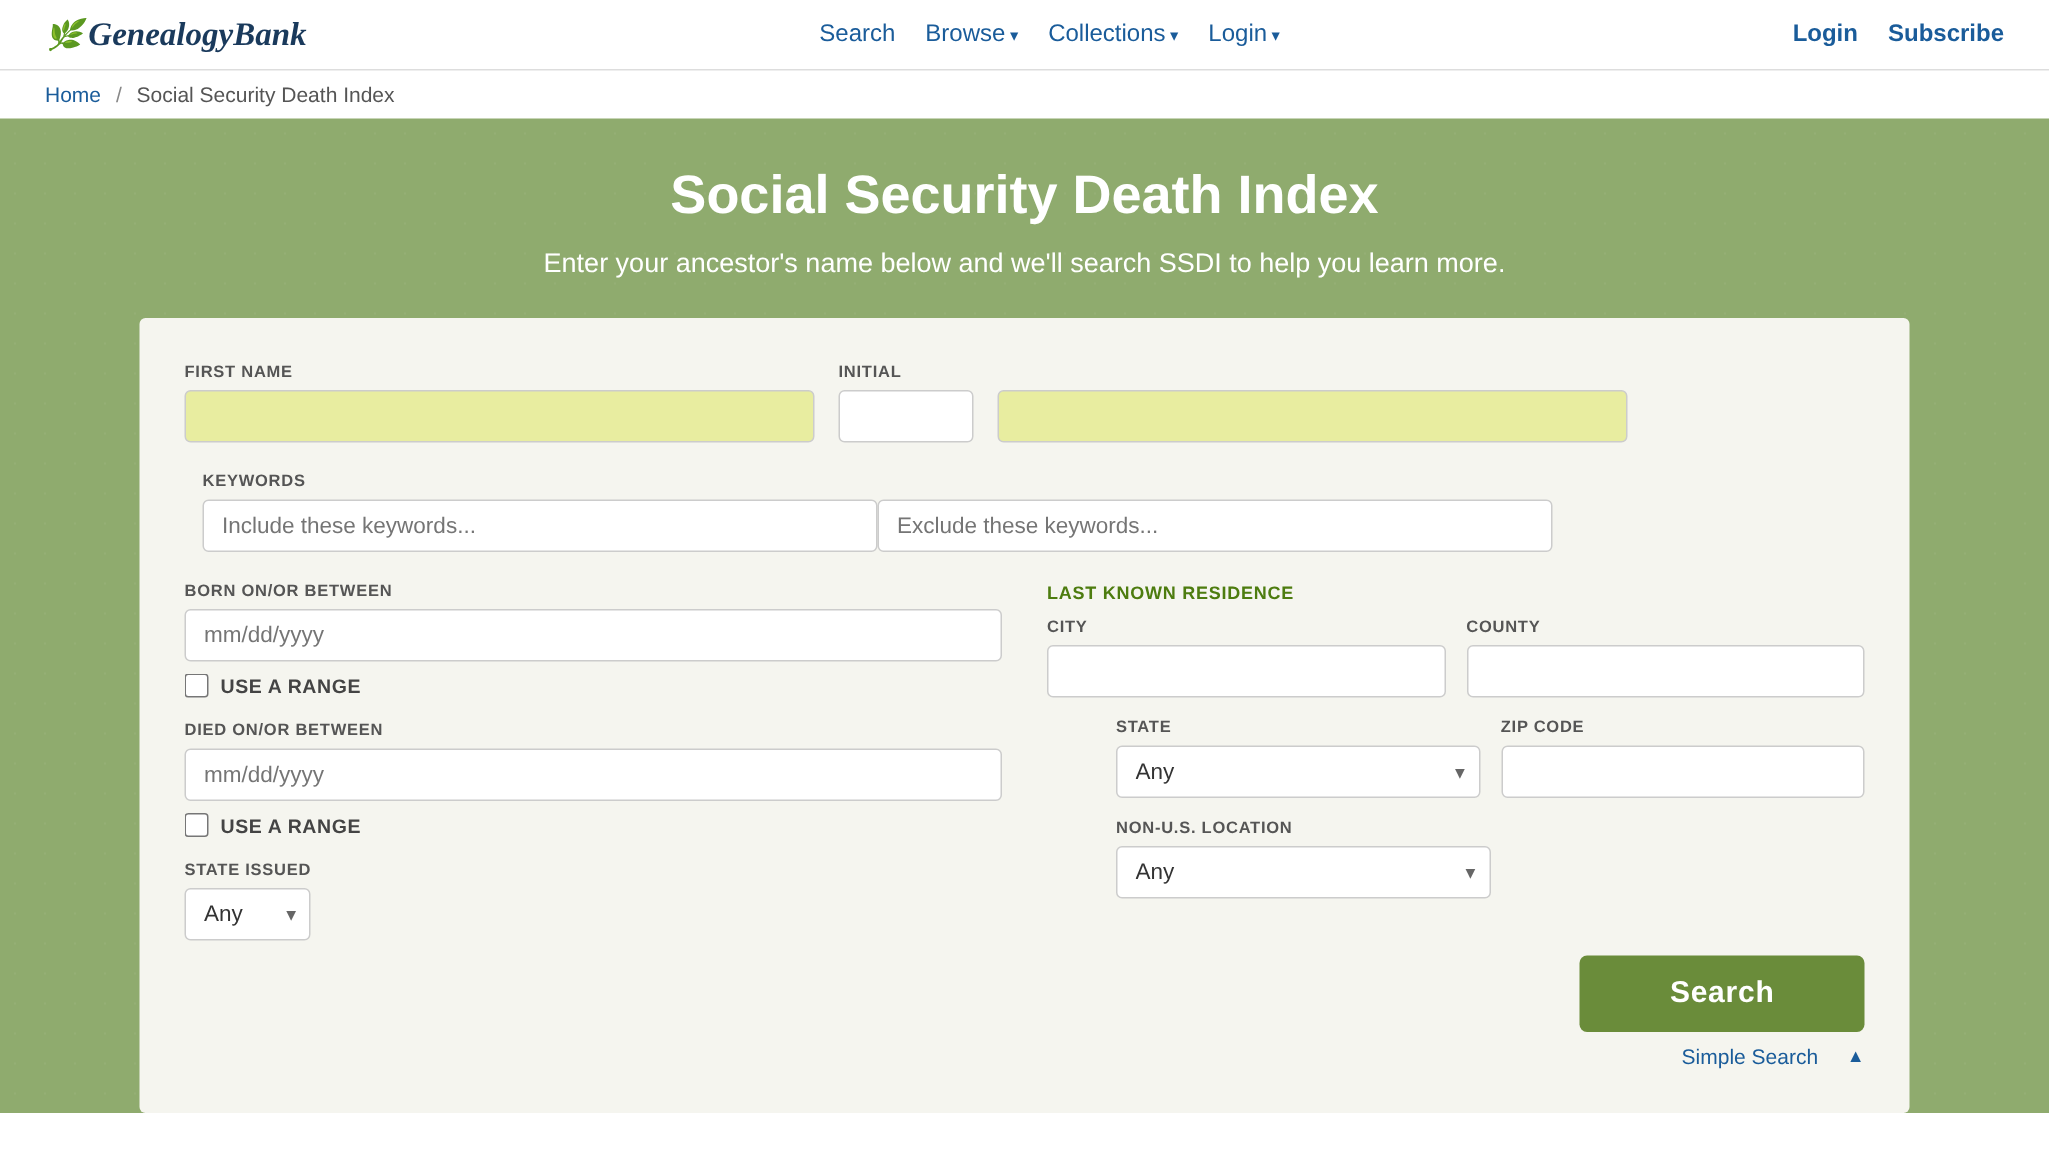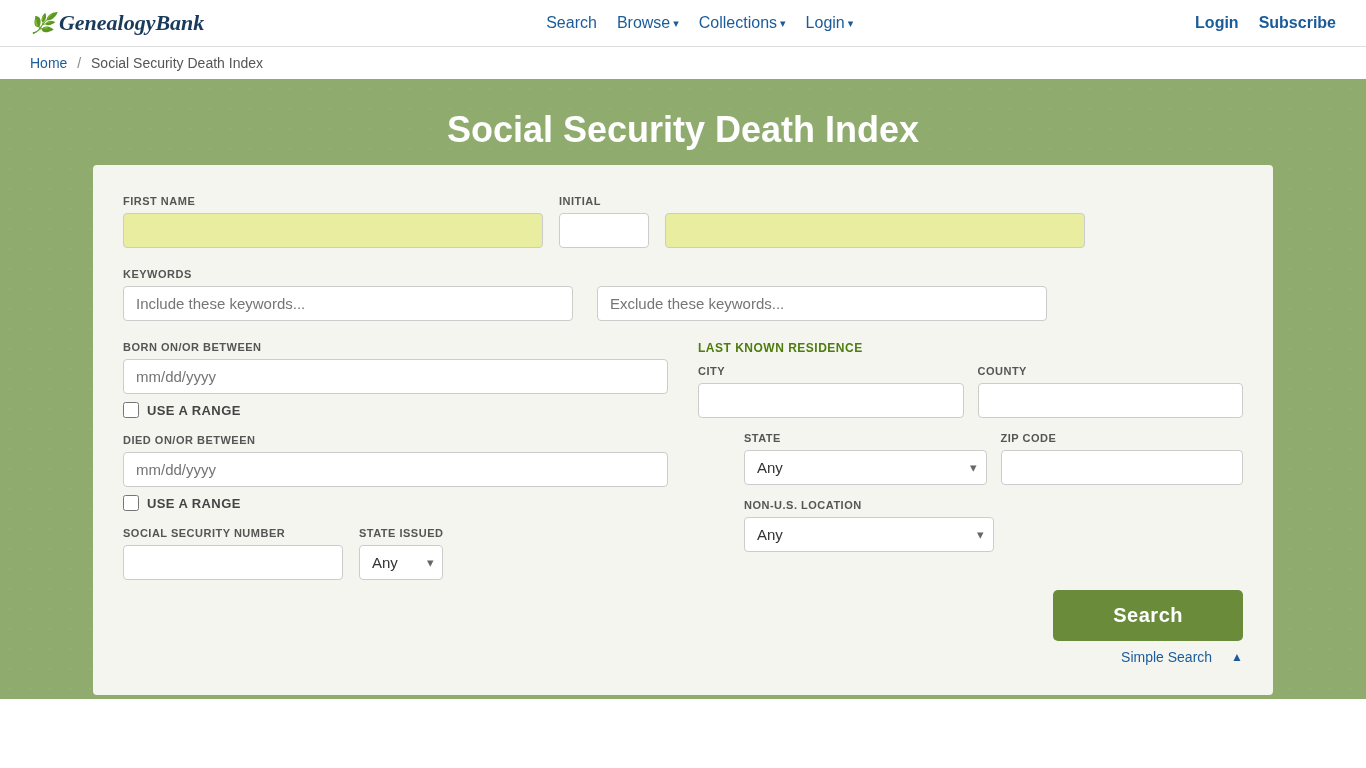--- a/index.html
+++ b/index.html
@@ -124,21 +124,21 @@
       font-size: 15px;
       background: #fff;
       color: #333;
       outline: none;
     }
 
     .first-name-input { width: 420px; background: #e8eda0 !important; }
     .last-name-input { width: 420px; background: #e8eda0 !important; }
     .initial-input { width: 90px; }
 
-    .keywords-row { gap: 24px; align-items: center; }
+    .keywords-row { gap: 0; align-items: center; }
     .keyword-input { width: 450px; }
 
     .two-col {
       display: flex;
       gap: 30px;
     }
     .left-col { flex: 1; }
     .right-col { flex: 1; }
 
     .checkbox-row {
@@ -281,38 +281,39 @@
 </div>
 
 <div class="breadcrumb">
   <a>Home</a>
   <span class="sep">/</span>
   <span>Social Security Death Index</span>
 </div>
 
 <div class="hero">
   <h1 class="hero-title">Social Security Death Index</h1>
+  <p class="hero-subtitle">Enter your ancestor's name below and we'll search SSDI to help you learn more.</p>
 
   <div class="form-card">
 
     <div class="form-row">
       <div class="form-group">
         <label>FIRST NAME</label>
         <input type="text" class="first-name-input" style="">
       </div>
       <div class="form-group">
         <label>INITIAL</label>
         <input type="text" class="initial-input" style="">
       </div>
       <div class="form-group">
         <input type="text" class="last-name-input" style="">
       </div>
     </div>
 
-    <div class="form-group" style="margin-bottom:20px;">
+    <div class="form-group" style="margin-bottom:20px;margin-left:12px;">
       <label>KEYWORDS</label>
       <div class="form-row keywords-row" style="margin-bottom:0;">
         <input type="text" class="keyword-input" placeholder="Include these keywords..." style="">
         <input type="text" class="keyword-input" placeholder="Exclude these keywords..." style="">
       </div>
     </div>
 
     <div class="two-col">
 
       <div class="left-col">
@@ -333,24 +334,20 @@
             <label>DIED ON/OR BETWEEN</label>
             <input type="text" class="full-width-input" placeholder="mm/dd/yyyy" style="">
           </div>
           <div class="checkbox-row">
             <input type="checkbox" style="">
             <span>USE A RANGE</span>
           </div>
         </div>
 
         <div class="ssn-row">
-          <div class="form-group">
-            <label>SOCIAL SECURITY NUMBER</label>
-            <input type="text" class="ssn-input" style="">
-          </div>
           <div class="form-group">
             <label>STATE ISSUED</label>
             <div class="select-wrapper">
               <select class="state-issued-select">
                 <option>Any</option>
               </select>
               <span class="arrow">▾</span>
             </div>
           </div>
         </div>

